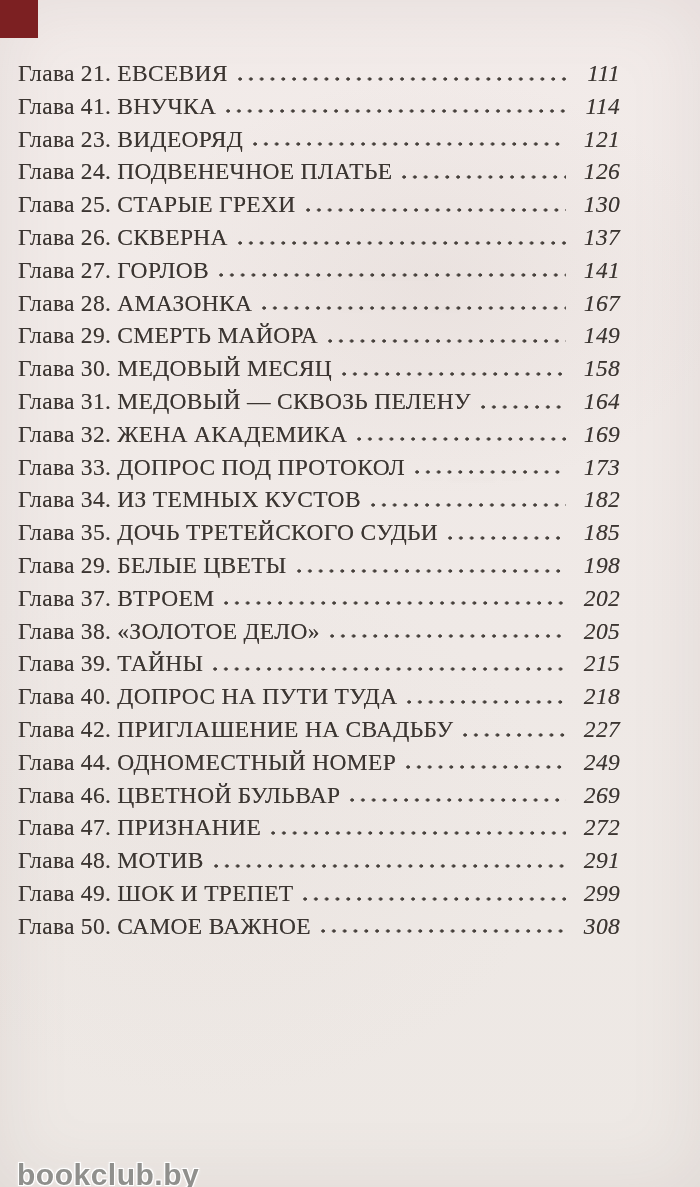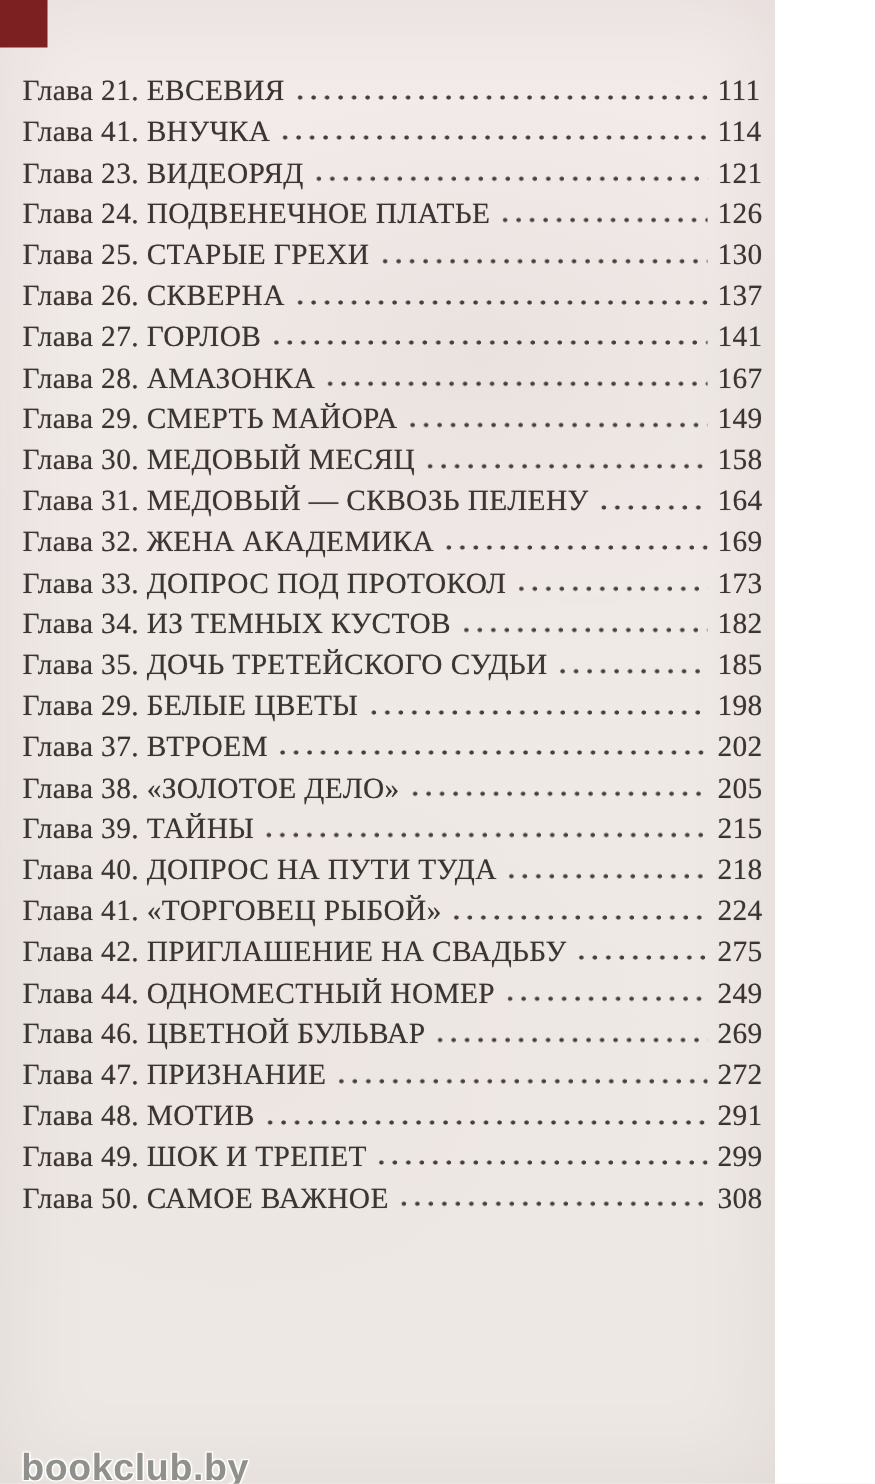--- a/index.html
+++ b/index.html
@@ -1,20 +1,20 @@
 <!DOCTYPE html>
 <html><head>
 <meta charset="utf-8">
 <style>
   html, body { margin: 0; padding: 0; }
   body { width: 700px; height: 1187px; overflow: hidden; }
 
   .page {
     position: relative;
-    width: 620px;
+    width: 700px;
     height: 1187px;
     background-color: #f0e9e6;
     background-image:
       radial-gradient(ellipse 420px 300px at 62% 24%, rgba(205,190,185,0.18), rgba(0,0,0,0) 70%),
       radial-gradient(ellipse 500px 380px at 30% 70%, rgba(220,210,205,0.14), rgba(0,0,0,0) 70%),
       linear-gradient(180deg, #f2ebe9 0%, #efe9e6 55%, #ede8e4 100%);
     box-shadow: inset 0 0 70px rgba(150,130,125,0.14);
     font-family: "Liberation Serif", "DejaVu Serif", serif;
   }
 
@@ -62,21 +62,22 @@
     margin: 0 8px 1px 10px;
     background-image: radial-gradient(circle at 2.1px 2.2px, #46403b 1.5px, rgba(0,0,0,0) 2.15px);
     background-size: 10.8px 4.4px;
     background-repeat: repeat-x;
     min-width: 0;
   }
 
   .pg {
     flex: 0 0 auto;
     width: 46px;
-    text-align: left;
+    text-align: right;
+    font-style: italic;
   }
 
   .watermark {
     position: absolute;
     left: 17px;
     top: 1138px;
     font-family: "Liberation Sans", "DejaVu Sans", sans-serif;
     font-size: 30px;
     font-weight: bold;
     letter-spacing: 0.5px;
@@ -212,30 +213,25 @@
       <span class="dots"></span>
       <span class="pg">215</span>
     </div>
 
     <div class="row">
       <span class="label">Глава 40. ДОПРОС НА ПУТИ ТУДА</span>
       <span class="dots"></span>
       <span class="pg">218</span>
     </div>
 
-    <div class="row">
-      <span class="label">Глава 41. «ТОРГОВЕЦ РЫБОЙ»</span>
-      <span class="dots"></span>
-      <span class="pg">224</span>
-    </div>
 
     <div class="row">
       <span class="label">Глава 42. ПРИГЛАШЕНИЕ НА СВАДЬБУ</span>
       <span class="dots"></span>
-      <span class="pg">275</span>
+      <span class="pg">227</span>
     </div>
 
 
     <div class="row">
       <span class="label">Глава 44. ОДНОМЕСТНЫЙ НОМЕР</span>
       <span class="dots"></span>
       <span class="pg">249</span>
     </div>
 
 

